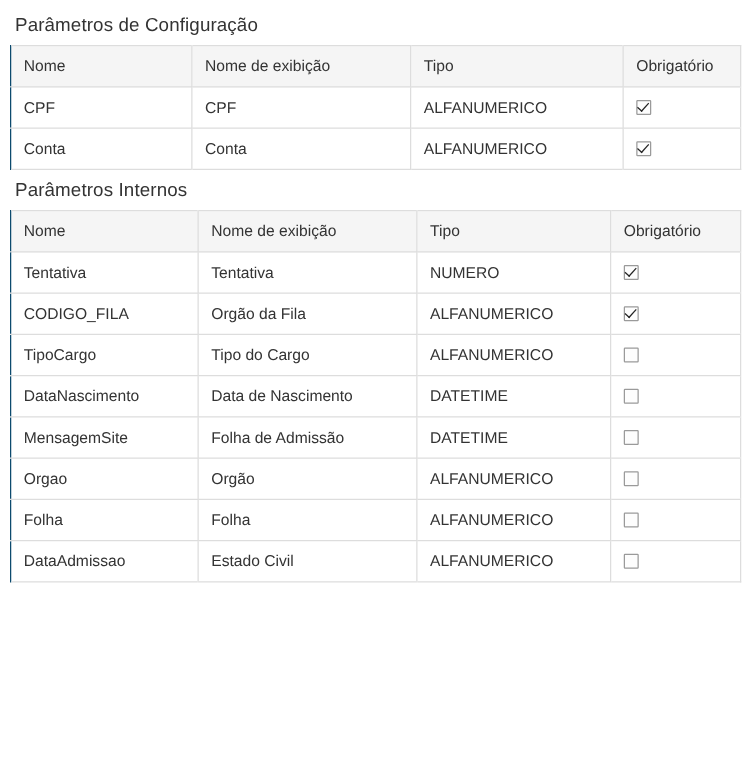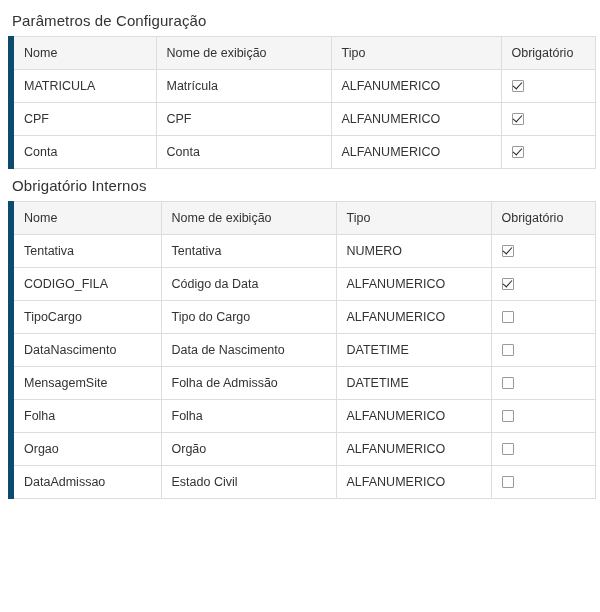--- a/index.html
+++ b/index.html
@@ -42,21 +42,21 @@
     font-weight: normal;
     color: #333333;
     font-size: 12.5px;
     padding: 9px 10px;
     border: 1px solid #dddddd;
     border-top: none;
     border-left: none;
   }
   table.grid th:first-child,
   table.grid td:first-child {
-    border-left: 6px solid #0c4a6e;
+    border-left: 1px solid #0c4a6e;
   }
   table.grid th:last-child,
   table.grid td:last-child {
     border-right: none;
   }
   table.grid td {
     padding: 9px 10px;
     border-bottom: 1px solid #dddddd;
     border-right: 1px solid #dddddd;
     font-size: 12.5px;
@@ -123,42 +123,36 @@
       <thead>
         <tr>
           <th>Nome</th>
           <th>Nome de exibição</th>
           <th>Tipo</th>
           <th>Obrigatório</th>
         </tr>
       </thead>
       <tbody>
         <tr>
-          <td>MATRICULA</td>
-          <td>Matrícula</td>
-          <td>ALFANUMERICO</td>
-          <td><input type="checkbox" class="cb checked" checked="" disabled="" style=""></td>
-        </tr>
-        <tr>
           <td>CPF</td>
           <td>CPF</td>
           <td>ALFANUMERICO</td>
           <td><input type="checkbox" class="cb checked" checked="" disabled="" style=""></td>
         </tr>
         <tr>
           <td>Conta</td>
           <td>Conta</td>
           <td>ALFANUMERICO</td>
           <td><input type="checkbox" class="cb checked" checked="" disabled="" style=""></td>
         </tr>
       </tbody>
     </table>
   </div>
 
-  <h2 class="section-title">Obrigatório Internos</h2>
+  <h2 class="section-title">Parâmetros Internos</h2>
 
   <div class="tbl-wrap">
     <table class="grid">
       <colgroup>
         <col class="c2-nome">
           <col class="c2-exib">
           <col class="c2-tipo">
           <col class="c2-obrig">
       </colgroup>
       <thead>
@@ -171,21 +165,21 @@
       </thead>
       <tbody>
         <tr>
           <td>Tentativa</td>
           <td>Tentativa</td>
           <td>NUMERO</td>
           <td><input type="checkbox" class="cb checked" checked="" disabled="" style=""></td>
         </tr>
         <tr>
           <td>CODIGO_FILA</td>
-          <td>Código da Data</td>
+          <td>Orgão da Fila</td>
           <td>ALFANUMERICO</td>
           <td><input type="checkbox" class="cb checked" checked="" disabled="" style=""></td>
         </tr>
         <tr>
           <td>TipoCargo</td>
           <td>Tipo do Cargo</td>
           <td>ALFANUMERICO</td>
           <td><input type="checkbox" class="cb" disabled="" style=""></td>
         </tr>
         <tr>
@@ -194,28 +188,28 @@
           <td>DATETIME</td>
           <td><input type="checkbox" class="cb" disabled="" style=""></td>
         </tr>
         <tr>
           <td>MensagemSite</td>
           <td>Folha de Admissão</td>
           <td>DATETIME</td>
           <td><input type="checkbox" class="cb" disabled="" style=""></td>
         </tr>
         <tr>
+          <td>Orgao</td>
+          <td>Orgão</td>
+          <td>ALFANUMERICO</td>
+          <td><input type="checkbox" class="cb" disabled="" style=""></td>
+        </tr>
+        <tr>
           <td>Folha</td>
           <td>Folha</td>
-          <td>ALFANUMERICO</td>
-          <td><input type="checkbox" class="cb" disabled="" style=""></td>
-        </tr>
-        <tr>
-          <td>Orgao</td>
-          <td>Orgão</td>
           <td>ALFANUMERICO</td>
           <td><input type="checkbox" class="cb" disabled="" style=""></td>
         </tr>
         <tr>
           <td>DataAdmissao</td>
           <td>Estado Civil</td>
           <td>ALFANUMERICO</td>
           <td><input type="checkbox" class="cb" disabled="" style=""></td>
         </tr>
       </tbody>

